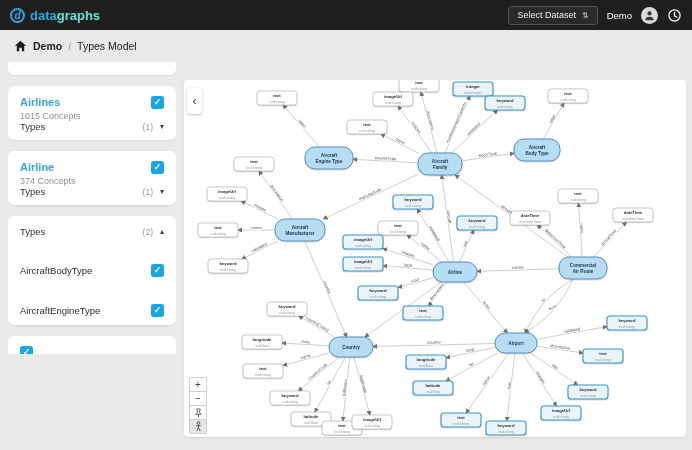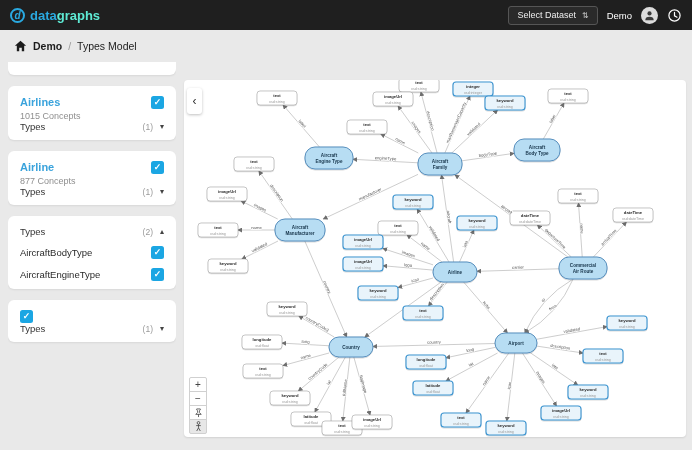--- a/index.html
+++ b/index.html
@@ -64,21 +64,21 @@
   .checkbox.off{border:1.5px solid #8a8a8a;background:#fff;}
   .checkbox.on{background:#1ba6e3;border:none;}
   .types-row{
     display:flex;justify-content:space-between;align-items:center;margin-top:0;cursor:pointer;
   }
   .types-label{font-size:9.5px;color:#333;}
   .types-right{display:flex;align-items:center;gap:7px;}
   .types-count{font-size:8.5px;color:#9a9a9a;}
   .caret{font-size:8px;color:#444;}
   .type-item{
-    display:flex;justify-content:space-between;align-items:center;margin-top:9px;
+    display:flex;justify-content:space-between;align-items:center;margin-top:27px;
   }
   .type-item-label{font-size:9.5px;color:#2b2b2b;}
   
   .canvas{
     position:absolute;left:184px;top:80px;width:502px;height:357px;background:#ffffff;
     border-radius:4px;box-shadow:0 1px 2px rgba(0,0,0,.10);
   }
   #graph{position:absolute;left:0;top:0;width:502px;height:357px;}
   .collapse-btn{
     position:absolute;left:3px;top:8px;width:15px;height:26px;background:#fff;border:none;
@@ -164,21 +164,21 @@
         <span class="types-count">(1)</span>
         <span class="caret">▾</span>
       </span>
     </div>
   </div>
 
   <div class="card">
     <div class="card-head">
       <div>
         <div class="card-title">Airline</div>
-        <div class="card-sub">877 Concepts</div>
+        <div class="card-sub">374 Concepts</div>
       </div>
       <span class="checkbox on">✓</span>
     </div>
     <div class="types-row">
       <span class="types-label">Types</span>
       <span class="types-right">
         <span class="types-count">(1)</span>
         <span class="caret">▾</span>
       </span>
     </div>

